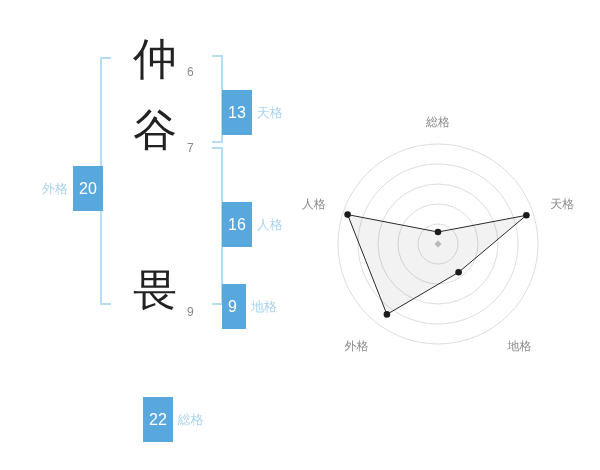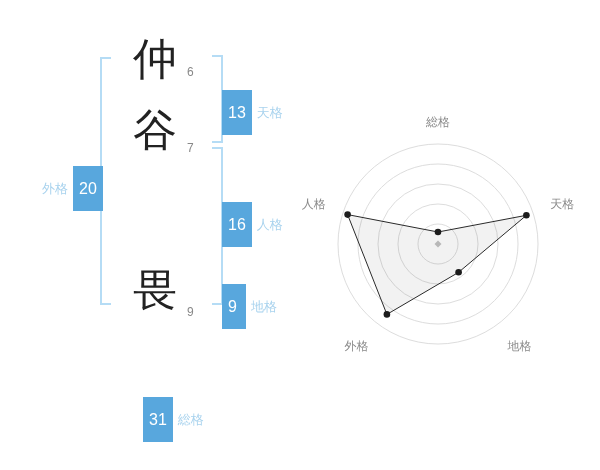--- a/index.html
+++ b/index.html
@@ -60,21 +60,21 @@
     <span class="score-box">16</span>
     <span class="score-label">人格</span>
   </div>
 
   <div class="score-group" style="left:222px;top:284px">
     <span class="score-box">9</span>
     <span class="score-label">地格</span>
   </div>
 
   <div class="score-group" style="left:143px;top:397px">
-    <span class="score-box">31</span>
+    <span class="score-box">22</span>
     <span class="score-label">総格</span>
   </div>
 
   <div id="radar"><svg width="320" height="280" viewBox="0 0 320 280">
         <circle cx="150" cy="140" r="20" fill="none" stroke="#dddddd" stroke-width="1"></circle>
         <circle cx="150" cy="140" r="40" fill="none" stroke="#dddddd" stroke-width="1"></circle>
         <circle cx="150" cy="140" r="60" fill="none" stroke="#dddddd" stroke-width="1"></circle>
         <circle cx="150" cy="140" r="80" fill="none" stroke="#dddddd" stroke-width="1"></circle>
         <circle cx="150" cy="140" r="100" fill="none" stroke="#dddddd" stroke-width="1"></circle>
         <polygon points="150.0,128.0 238.4,111.3 170.6,168.3 98.9,210.4 59.6,110.6" fill="rgba(0,0,0,0.05)" stroke="#2a2a2a" stroke-width="1"></polygon>

